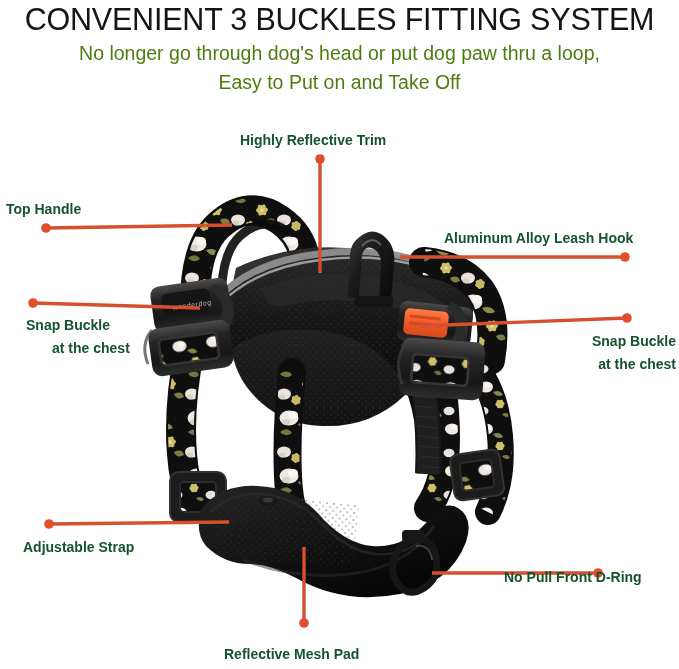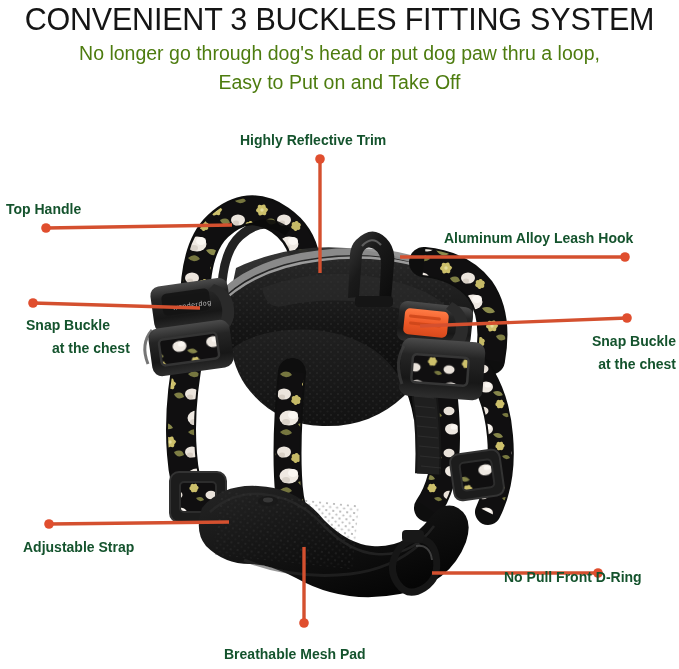--- a/index.html
+++ b/index.html
@@ -352,15 +352,15 @@
 
   <div class="callout two-line align-right" style="left:518px; top:330px; width:142px;">
     <span>Snap Buckle</span>
     <span class="l2">at the chest</span>
   </div>
 
   <div class="callout" style="left:23px; top:494px;margin-top:43px;">Adjustable Strap</div>
 
   <div class="callout" style="left:504px; top:567px;">No Pull Front D-Ring</div>
 
-  <div class="callout" style="left:224px; top:644px;">Breathable Mesh Pad</div>
+  <div class="callout" style="left:224px; top:644px;">Reflective Mesh Pad</div>
 
 </div>
 
 </body></html>

